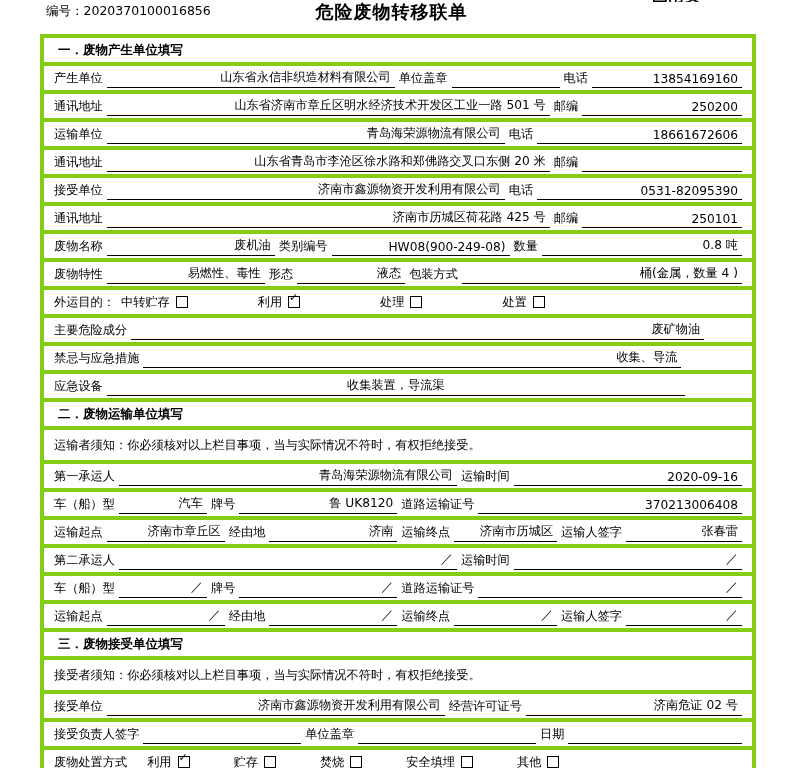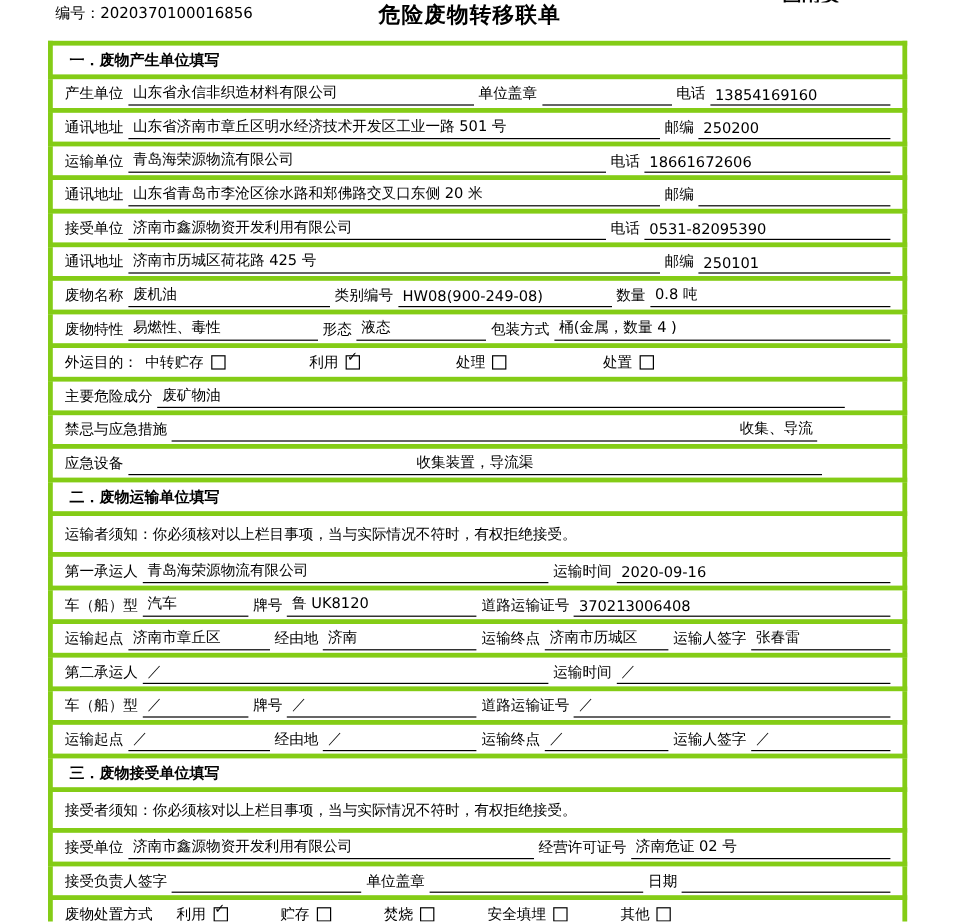--- a/index.html
+++ b/index.html
@@ -82,21 +82,21 @@
     box-sizing: border-box;
     white-space: nowrap;
   }
   .lbl {
     font-size: 12.2px;
     flex: 0 0 auto;
   }
   .val {
     font-size: 12.2px;
     border-bottom: 1px solid #000;
-    text-align: left;
+    text-align: right;
     margin: 0 4px;
     padding: 0 4px 1px 4px;
     align-self: flex-end;
     margin-bottom: 2px;
     overflow: hidden;
     white-space: nowrap;
   }
   .note {
     font-size: 12.2px;
     padding-left: 10px;
@@ -253,21 +253,21 @@
           <span class="lbl" style="margin-left:80px">处置</span>
           <span class="cb"></span>
         </div>
       </td>
     </tr>
 
     <tr>
       <td>
         <div class="cellrow">
           <span class="lbl">主要危险成分</span>
-          <span class="val" style="width:565px;text-align:left">废矿物油</span>
+          <span class="val" style="width:565px;text-align:right">废矿物油</span>
         </div>
       </td>
     </tr>
 
     <tr>
       <td>
         <div class="cellrow">
           <span class="lbl">禁忌与应急措施</span>
           <span class="val" style="width:530px;text-align:right">收集、导流</span>
         </div>

